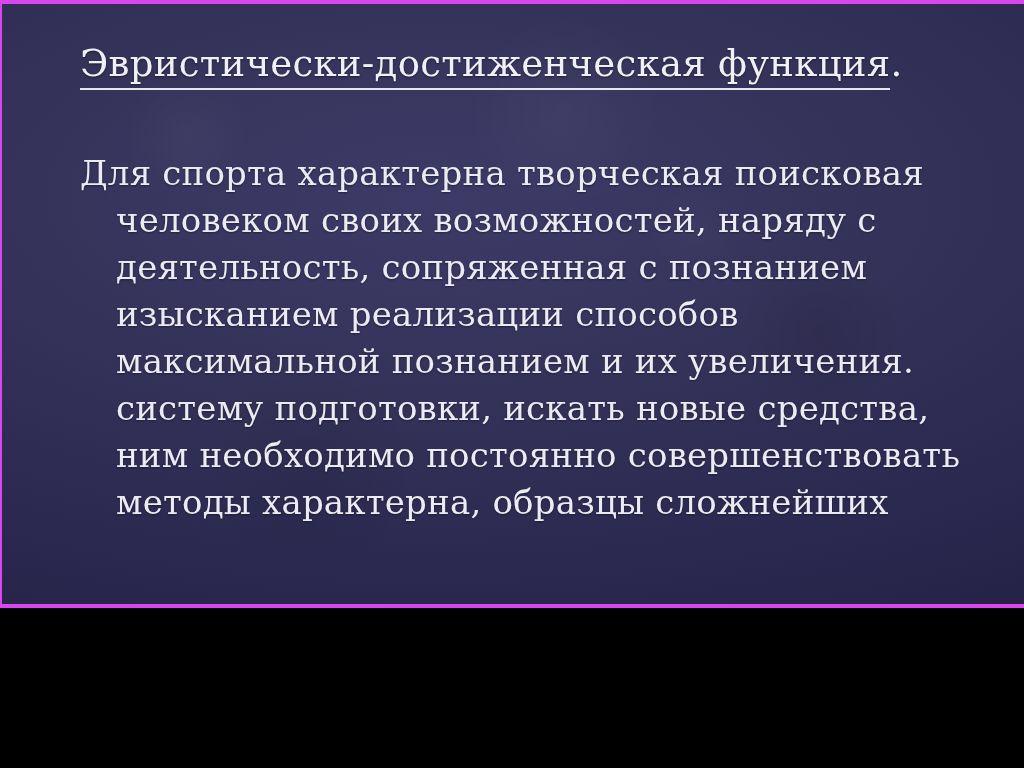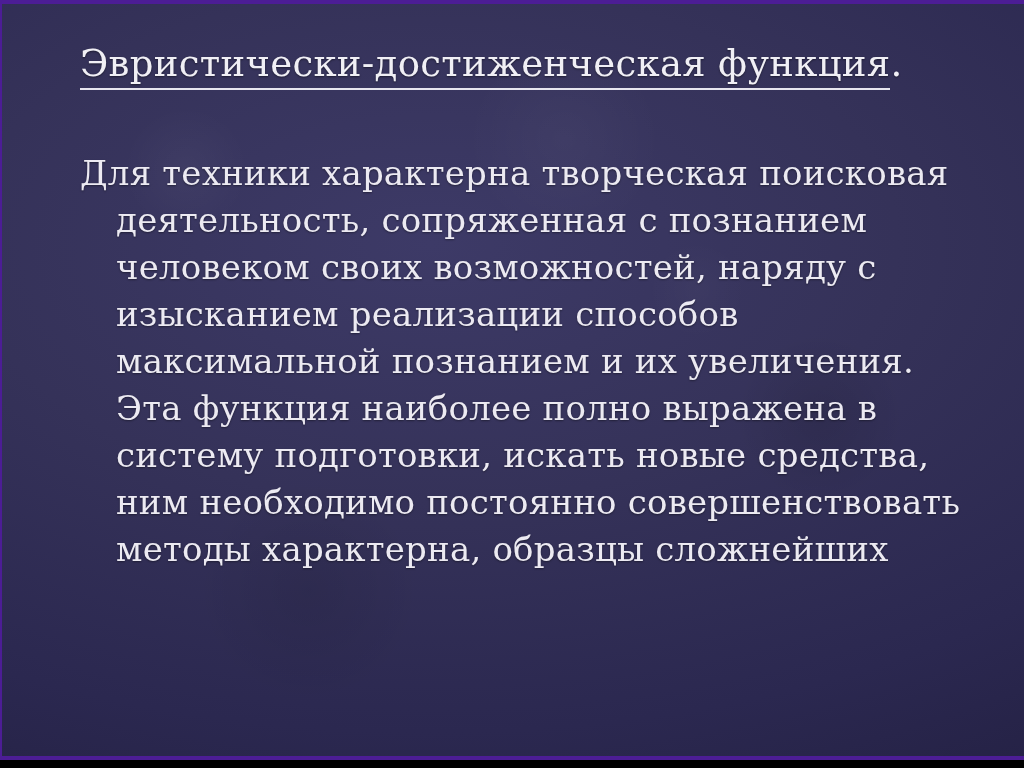--- a/index.html
+++ b/index.html
@@ -7,22 +7,22 @@
     padding: 0;
     background: #000;
     width: 1024px;
     height: 768px;
     overflow: hidden;
     font-family: "DejaVu Serif", "Liberation Serif", serif;
   }
   .stage {
     position: relative;
     width: 1024px;
-    height: 760px;
-    background: #4c1d95;
+    height: 608px;
+    background: #d946ef;
   }
   .slide {
     position: absolute;
     top: 4px;
     bottom: 4px;
     left: 2px;
     right: 0;
     background:
       radial-gradient(ellipse 120% 90% at 42% 32%,
         #3d3a67 0%,
@@ -83,25 +83,24 @@
 <body>
 
 <div class="stage">
   <div class="slide">
 
     <div class="title">
       <span class="underlined">Эвристически-достиженческая функция</span><span>.</span>
     </div>
 
     <div class="body-text">
-        <div class="body-line">Для техники характерна творческая поисковая</div>
+        <div class="body-line">Для спорта характерна творческая поисковая</div>
+        <div class="body-line">человеком своих возможностей, наряду с</div>
         <div class="body-line">деятельность, сопряженная с познанием</div>
-        <div class="body-line">человеком своих возможностей, наряду с</div>
         <div class="body-line">изысканием реализации способов</div>
         <div class="body-line">максимальной познанием и их увеличения.</div>
-        <div class="body-line">Эта функция наиболее полно выражена в</div>
         <div class="body-line">систему подготовки, искать новые средства,</div>
         <div class="body-line">ним необходимо постоянно совершенствовать</div>
         <div class="body-line">методы характерна, образцы сложнейших</div>
       </div>
 
   </div>
 </div>
 
 </body></html>

